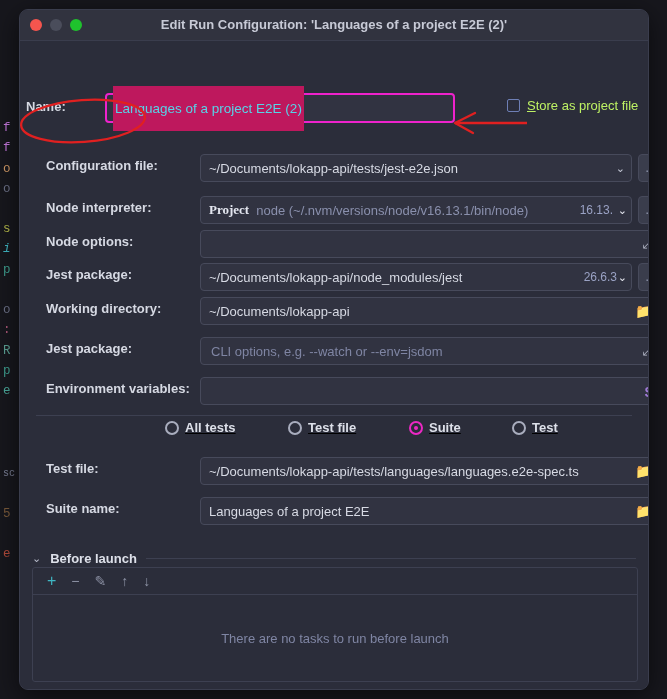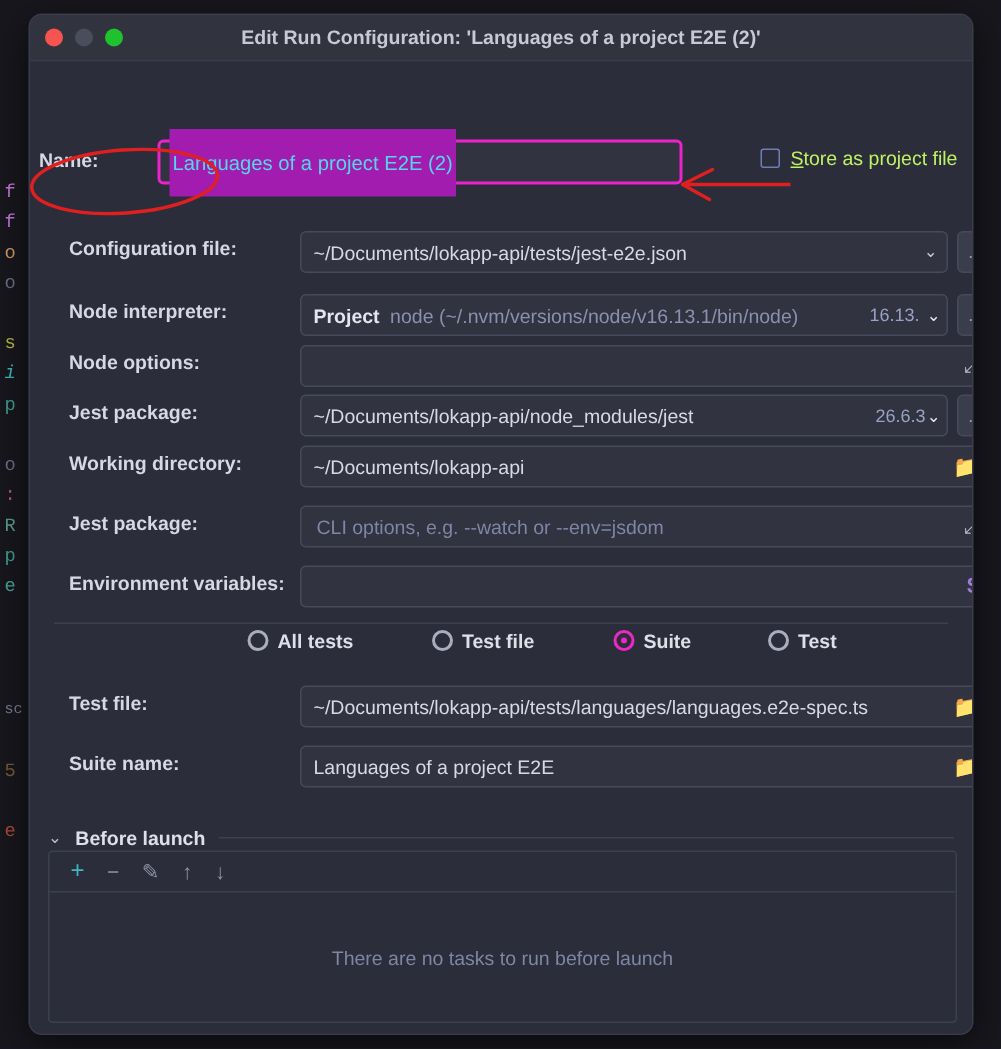--- a/index.html
+++ b/index.html
@@ -166,21 +166,21 @@
     width: 350px; height: 30px;
     background: #313341;
     border: 2px solid #ee22cc;
     border-radius: 4px;
     box-sizing: border-box;
     display: flex;
     align-items: center;
     padding: 0 6px;
   }
   .name-sel {
-    background: #a21caf;
+    background: #be185d;
     color: #57d4e8;
     font-size: 13.5px;
     padding: 15px 2px;
   }
 
   .chk-wrap {
     position: absolute;
     left: 487px; top: 57px;
     display: flex;
     align-items: center;
@@ -190,21 +190,21 @@
     width: 13px; height: 13px;
     border: 1px solid #6e7fb5;
     border-radius: 2px;
     background: #2b2d3a;
     box-sizing: border-box;
   }
   .chk-lbl { color: #bef264; font-size: 13px; font-weight: normal; }
   .chk-lbl u { text-decoration: underline; }
 
   
-  .ni-project { color: #e3e6ef; font-weight: bold; font-size: 13px; margin-right: 7px; }
+  .ni-project { color: #e3e6ef; font-weight: bold; font-size: 13px; margin-right: 7px; font-family: Liberation Serif, serif; }
   .ni-path { color: #8a90ad; font-size: 13px; }
   .ni-ver {
     position: absolute;
     right: 18px;
     color: #9aa2c4;
     font-size: 12px;
   }
   .ni-chev {
     position: absolute;
     right: 4px;
@@ -223,23 +223,24 @@
   
   .radios {
     position: absolute;
     left: 0; right: 0;
     top: 386px;
     display: flex;
     align-items: center;
   }
   .radio-item {
     display: flex;
-    align-items: flex-start;
+    align-items: flex-end;
     gap: 6px;
     position: absolute;
+    text-decoration: underline;
   }
   .radio-dot {
     width: 14px; height: 14px;
     border-radius: 50%;
     border: 2px solid #a9adbe;
     box-sizing: border-box;
     background: transparent;
     position: relative;
   }
   .radio-dot.on {

